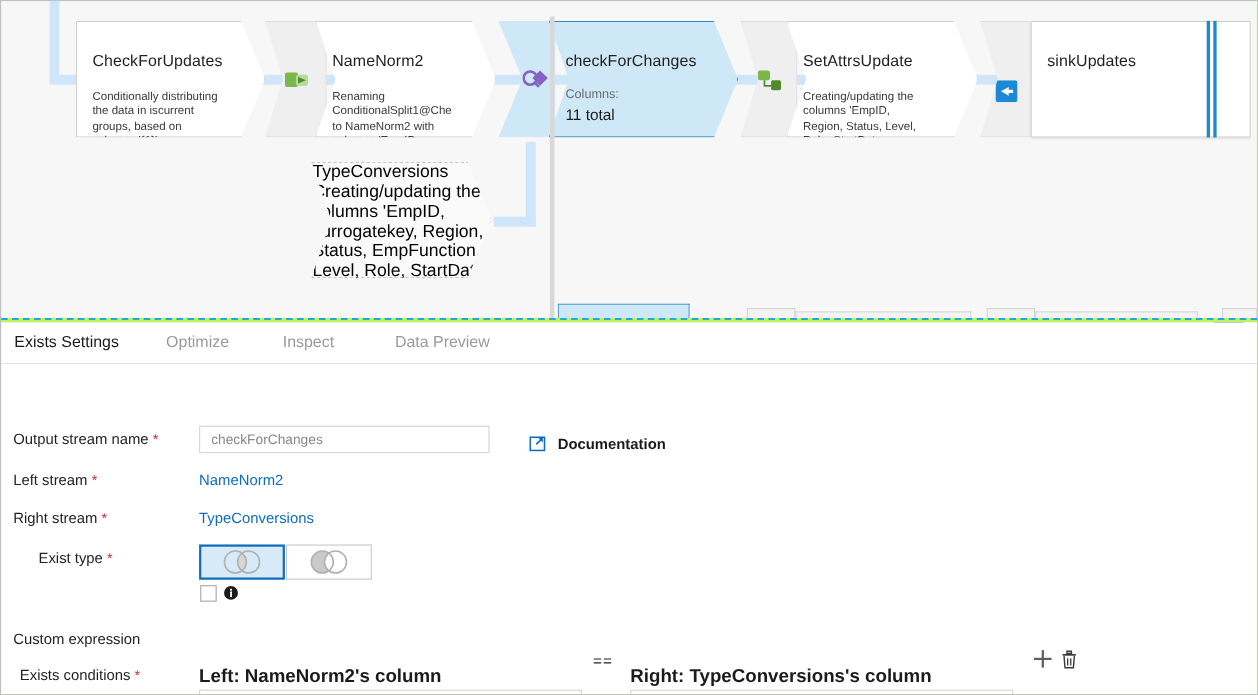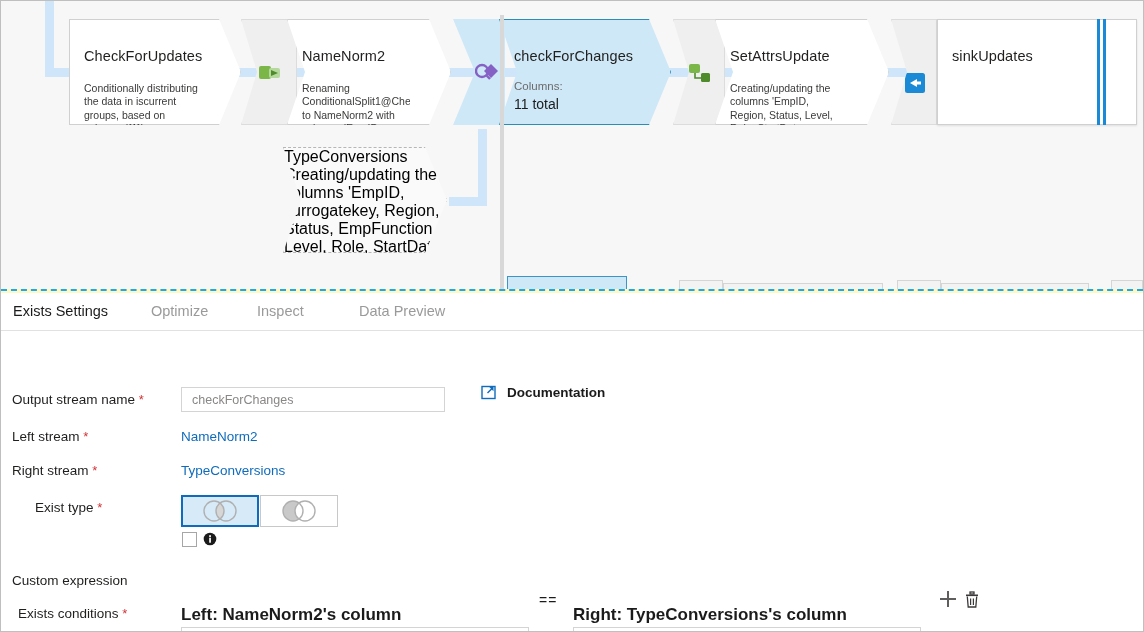--- a/index.html
+++ b/index.html
@@ -6,21 +6,21 @@
   html, body {
     margin: 0; padding: 0;
     width: 1144px; height: 632px;
     background: #ffffff;
     font-family: "Liberation Sans", sans-serif;
     overflow: hidden;
   }
   #app {
     position: relative;
     width: 1144px; height: 632px;
-    background: #fef9c3;
+    background: #bef264;
     border: 1px solid #bfbfbf;
     overflow: hidden;
   }
 
   
   #canvas {
     position: absolute; left: 0; top: 0;
     width: 1142px; height: 288px;
     background: #f7f7f7;
     overflow: hidden;
@@ -266,21 +266,21 @@
     </div>
 
     <div class="form">
 
       <div class="row-label" style="left:11px; top:61px;">
         <span>Output stream name</span>
         <span class="req">*</span>
       </div>
       <input class="textbox" id="output-stream-input" style="left: 180px; top: 56px; width: 264px; height: 25px;" value="checkForChanges">
 
-      <div id="doc-link-wrap" style="top:53px;">
+      <div id="doc-link-wrap" style="top:64px;">
         <svg width="16" height="16">
           <rect x="1" y="2.5" width="13" height="12" fill="none" stroke="#0f6cbd" stroke-width="1.4"></rect>
           <path d="M6.5 9 L11.5 4" stroke="#0f6cbd" stroke-width="1.4"></path>
           <polygon points="12.5,3 12.5,7.2 8.3,3" fill="#0f6cbd"></polygon>
         </svg>
         <span class="doc-text">Documentation</span>
       </div>
 
       <div class="row-label" style="left:11px; top:98px;">
         <span>Left stream</span>

